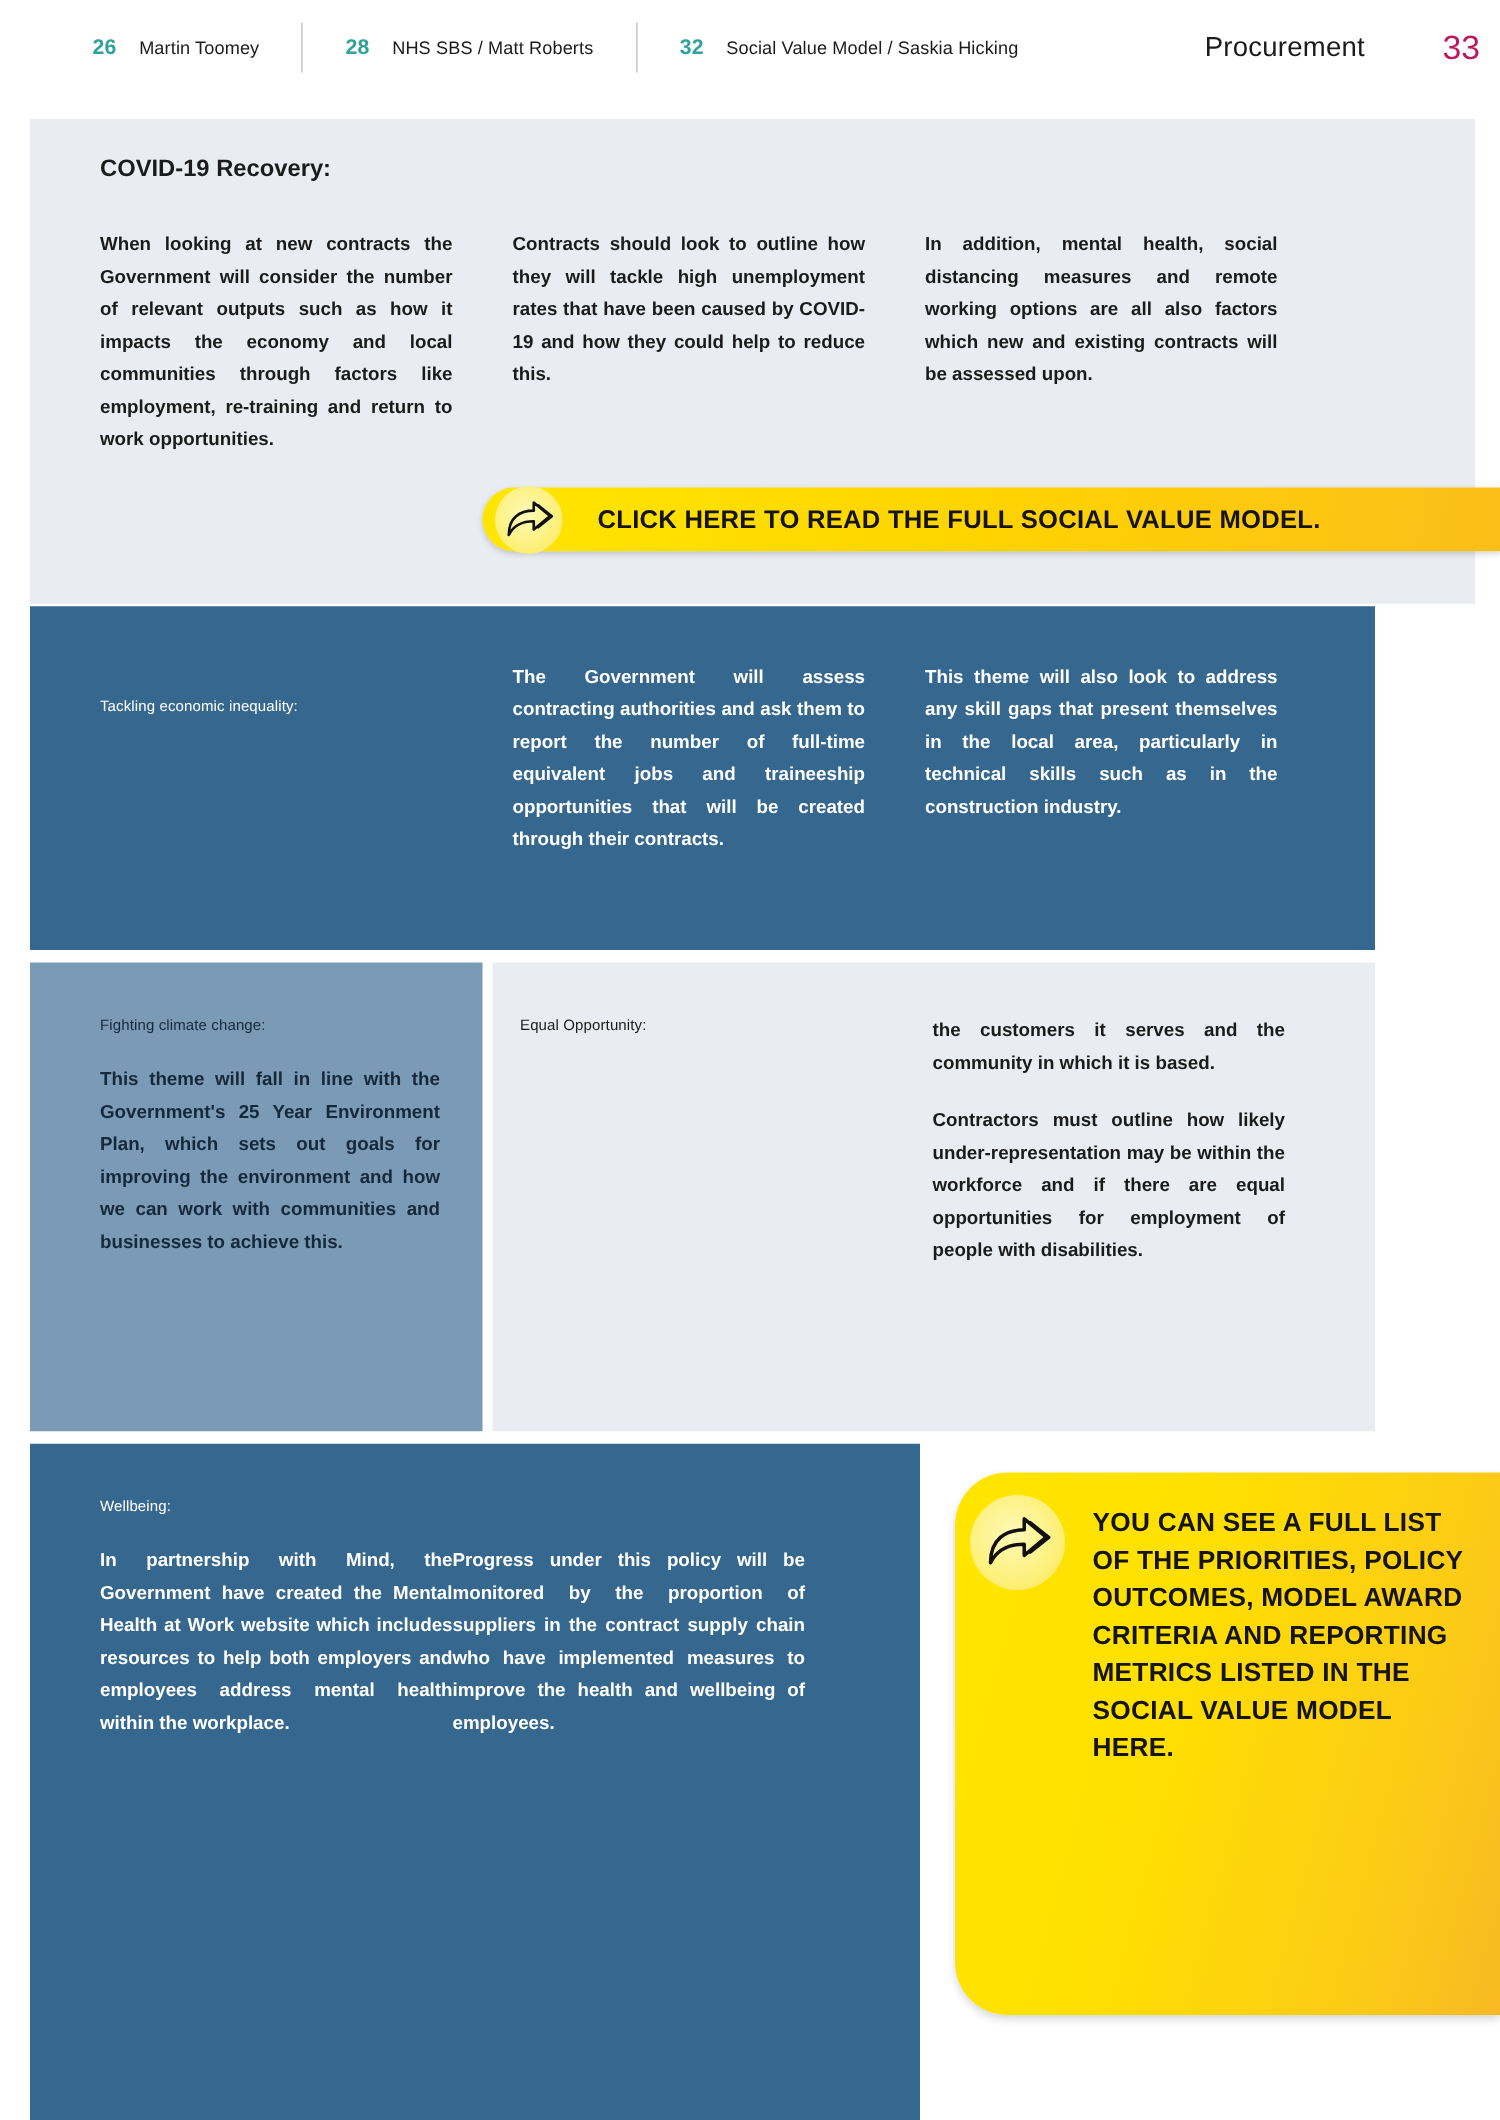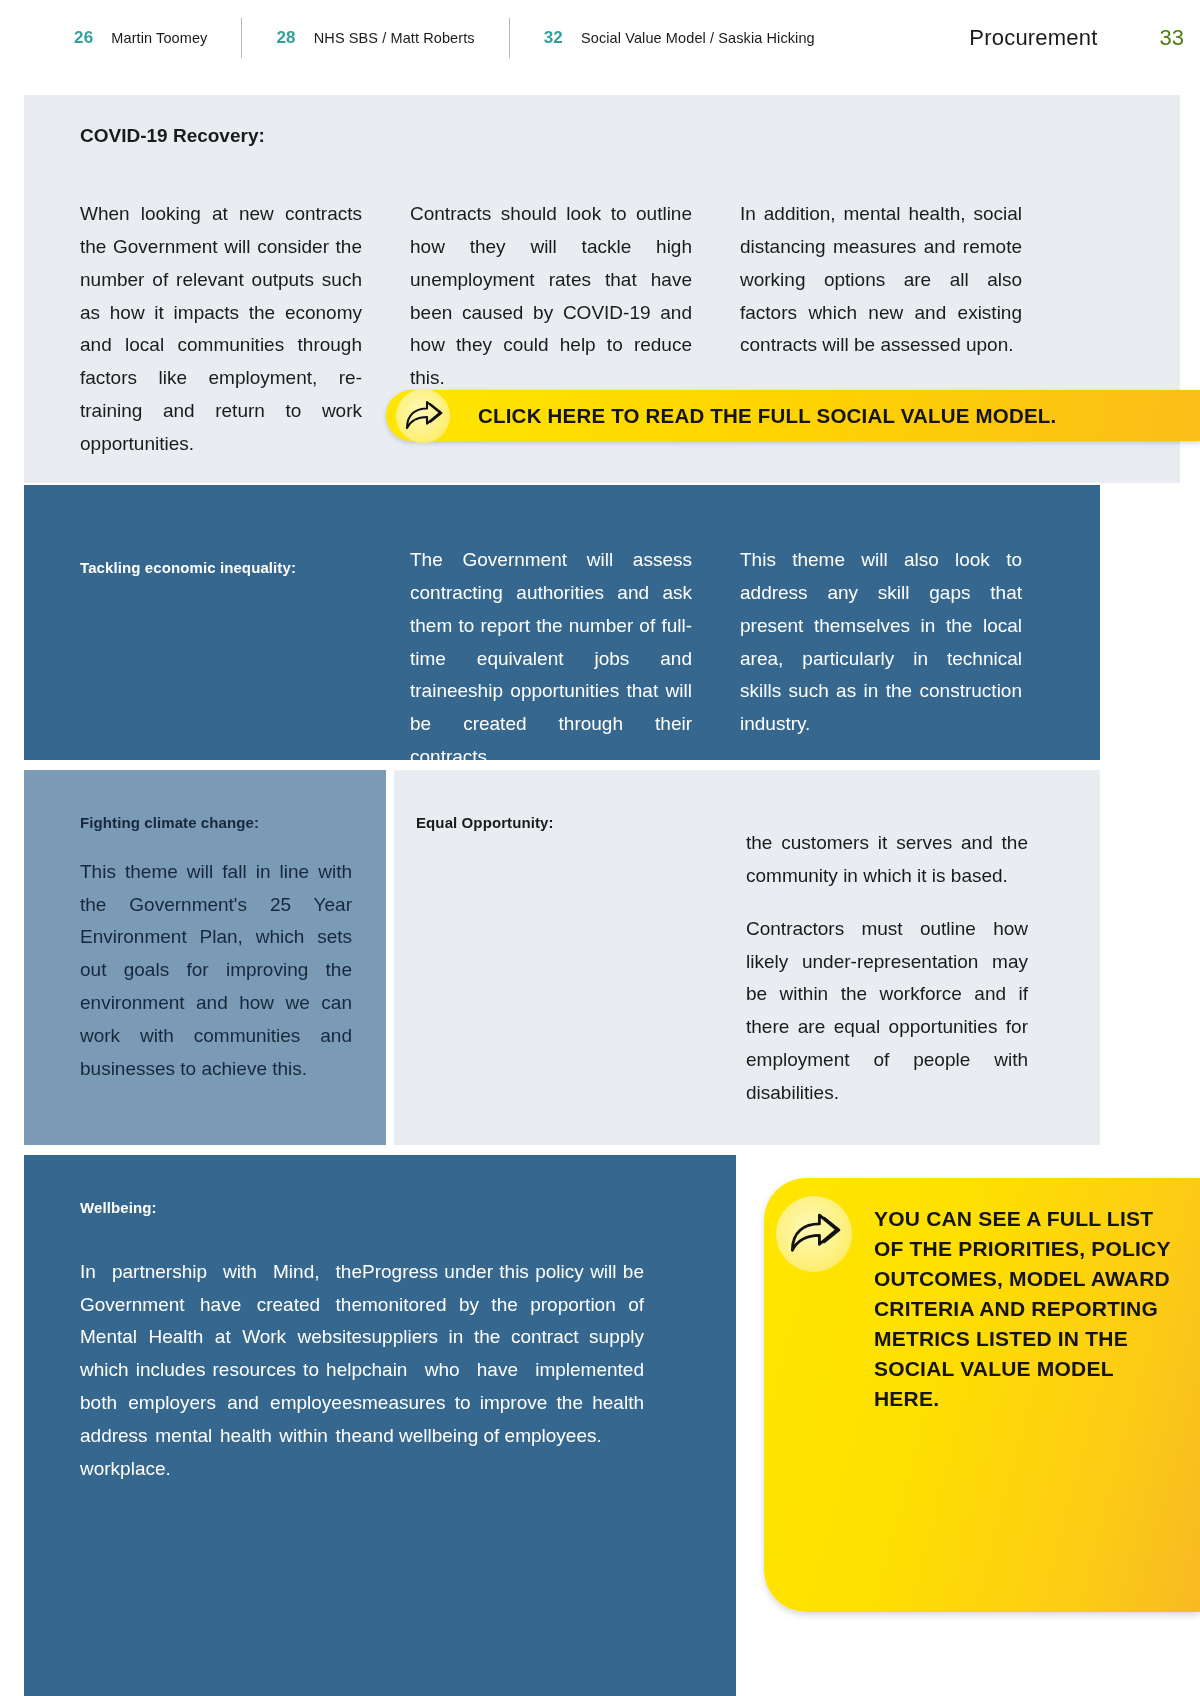--- a/index.html
+++ b/index.html
@@ -53,47 +53,48 @@
     align-self: center;
   }
   .header-spacer { flex: 1 1 auto; }
   .section-name {
     font-size: 22px;
     color: #1b1b1b;
     letter-spacing: .2px;
     margin-right: 62px;
   }
   .folio {
-    font-size: 22px;
-    color: #4d7c0f;
+    font-size: 27px;
+    color: #be185d;
   }
 
   
   .block { position: absolute; box-sizing: border-box; }
 
   .grey-panel  { background: #e9ecf0; }
   .blue-panel  { background: #36688f; color: #ffffff; }
   .lblue-panel { background: #7b9ab5; color: #16293c; }
 
   .col-head {
-    font-weight: 700;
-    font-size: 15px;
+    font-weight: 400;
+    font-size: 12px;
     letter-spacing: .1px;
     line-height: 1.45;
     margin: 0 0 22px 0;
   }
   .col-head.on-dark { color: #ffffff; }
 
   p.body {
-    margin: 15px 0 20px 0;
-    font-size: 19px;
+    margin: 0 0 20px 0;
+    font-size: 15px;
     line-height: 1.73;
     text-align: justify;
     text-justify: inter-word;
     hyphens: manual;
+    font-weight: bold;
   }
   p.body:last-child { margin-bottom: 0; }
 
   
   #covid-panel {
     left: 24px; top: 95px;
     width: 1156px; height: 388px;
     padding: 30px 40px 0 56px;
   }
   #covid-panel .panel-title {

